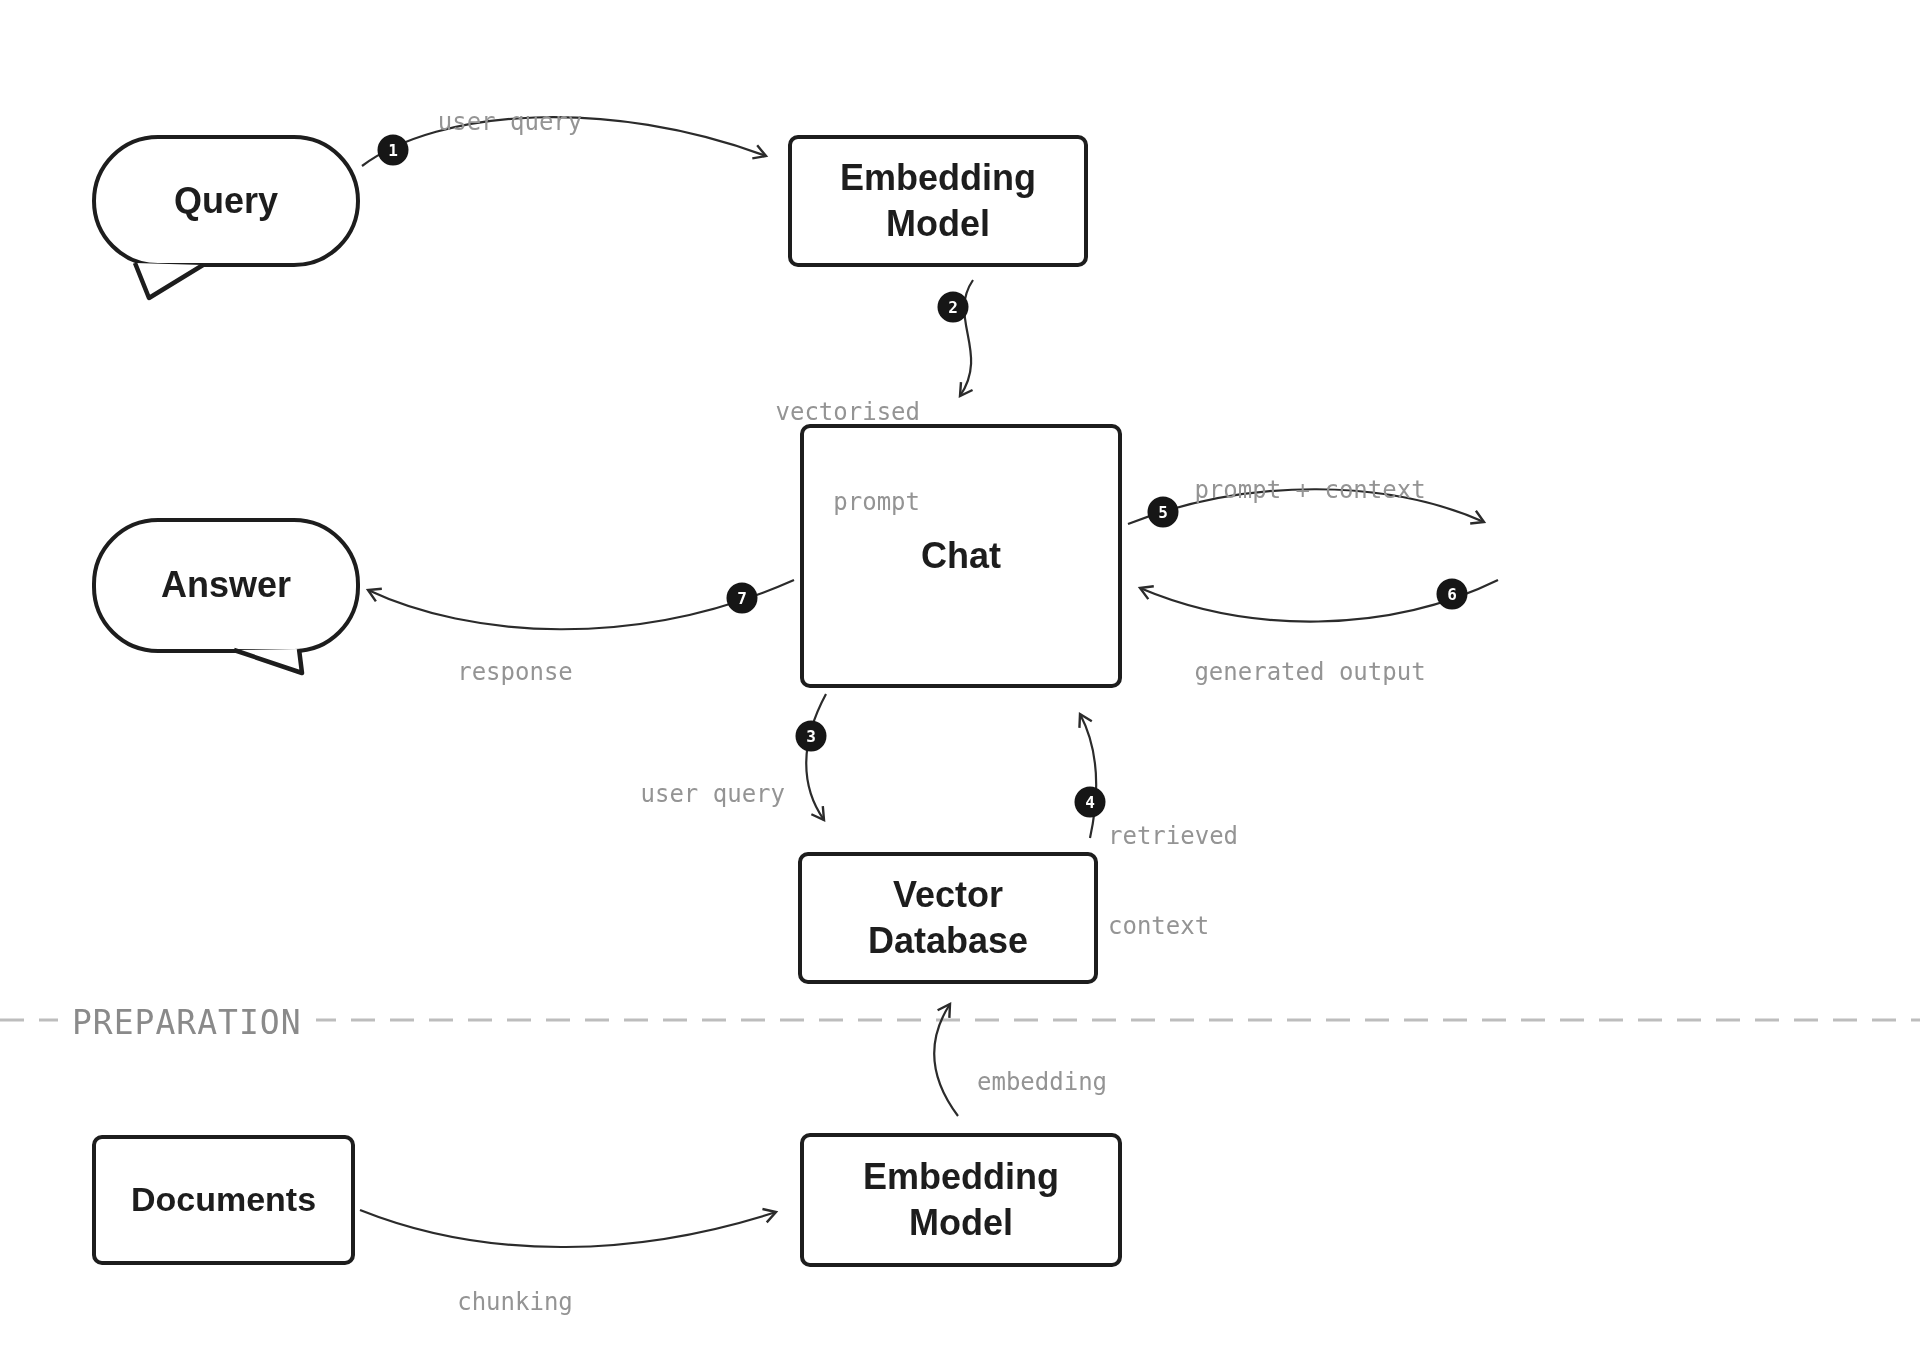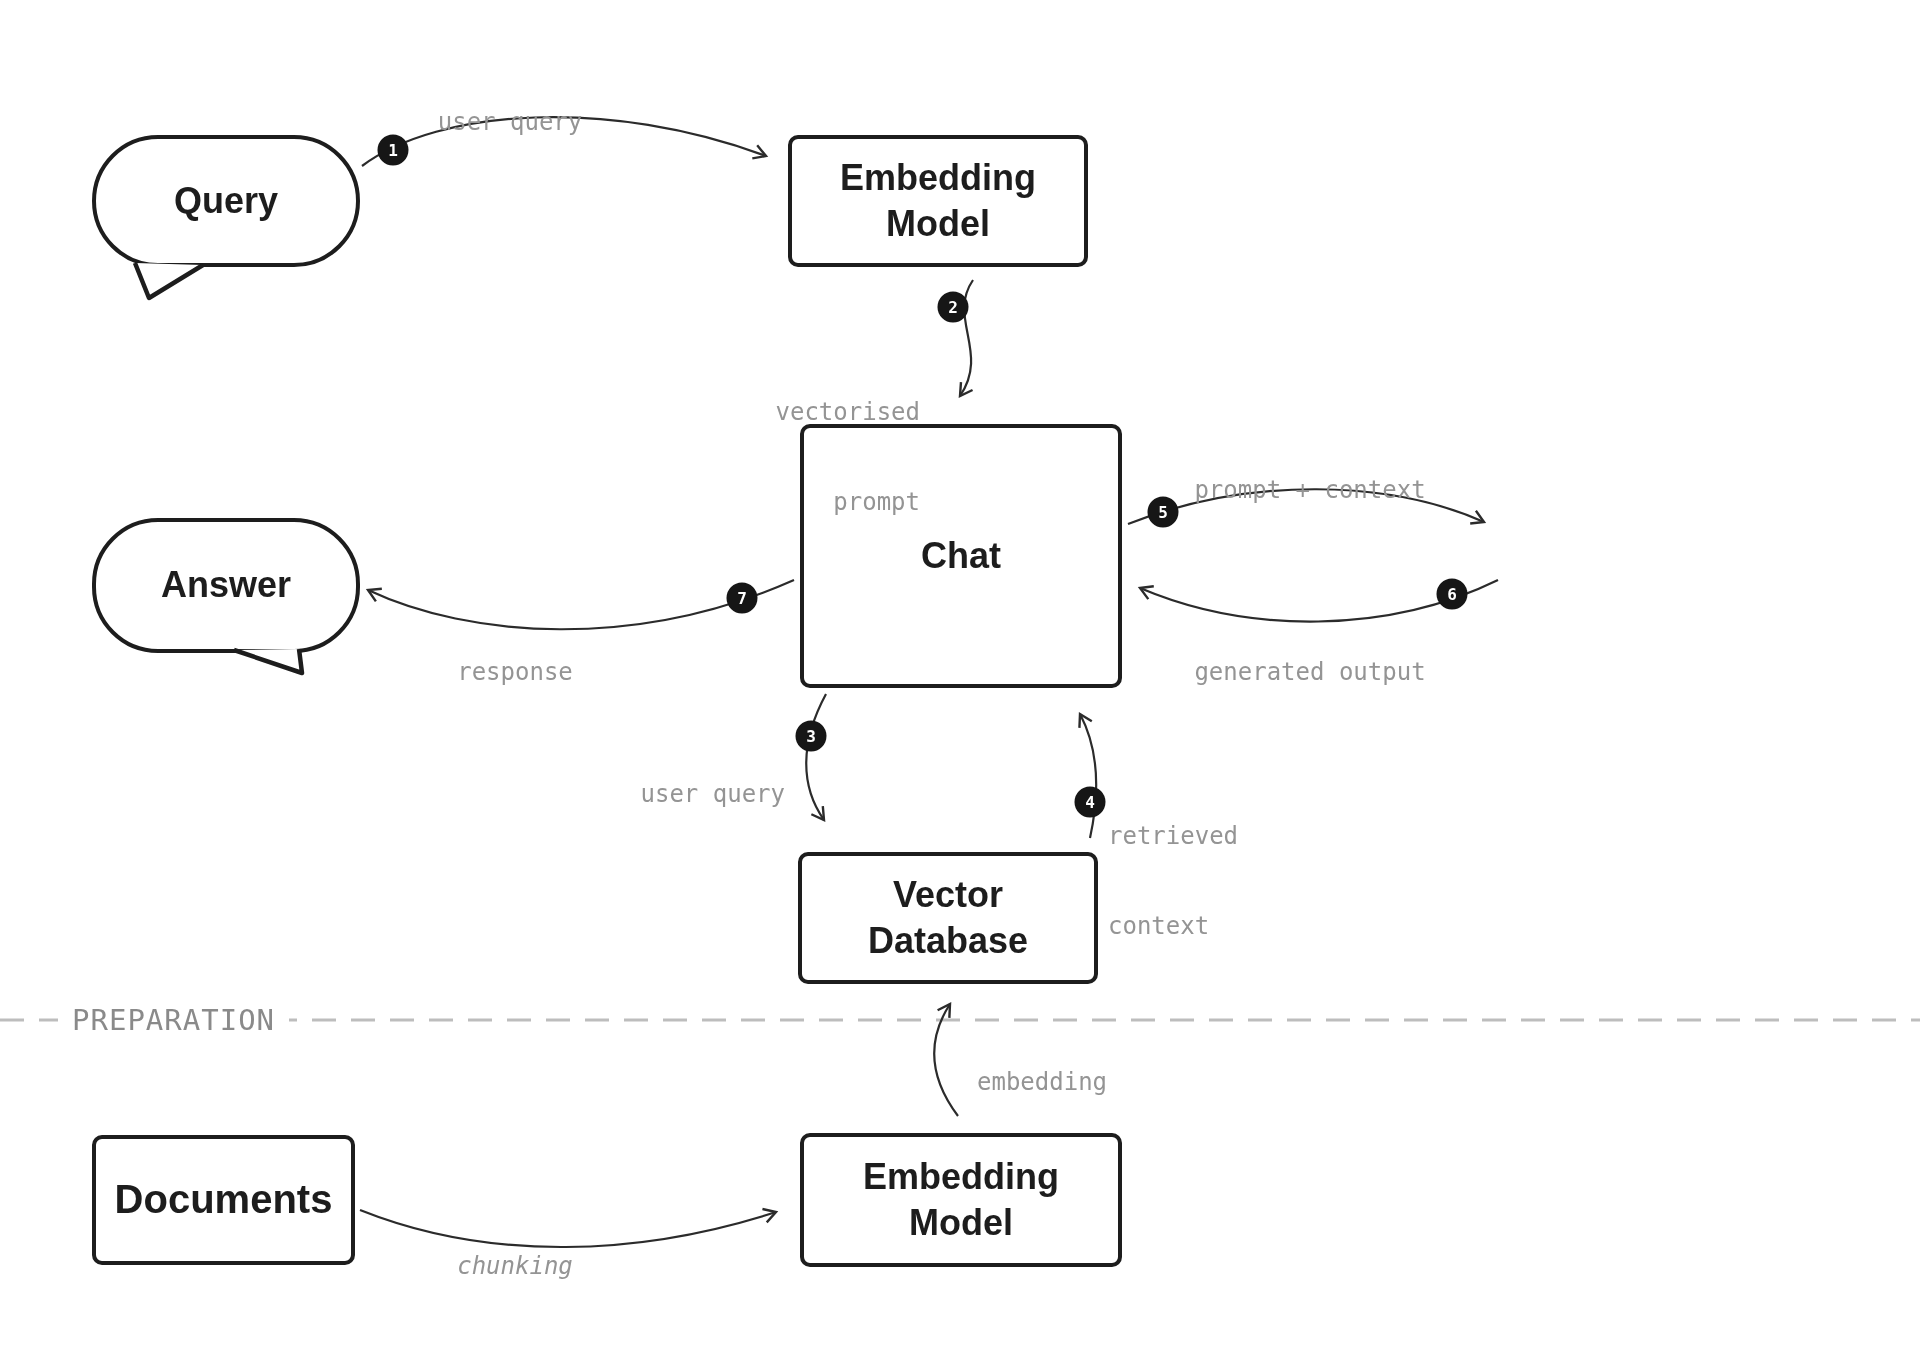--- a/index.html
+++ b/index.html
@@ -34,23 +34,23 @@
          color:#ffffff;font-family:"DejaVu Sans Mono",monospace;font-weight:700;font-size:16px;
          display:flex;align-items:center;justify-content:center;transform:translate(-50%,-50%);}
 
   .mlabel{position:absolute;z-index:3;font-family:"DejaVu Sans Mono",monospace;font-size:24px;
           color:var(--label_gray);line-height:30px;white-space:pre;margin-top:23px;}
   .mlabel.center{text-align:center;}
   .mlabel.right{text-align:right;}
   .mlabel span{display:block;}
 
   .prep-label{position:absolute;z-index:3;left:58px;top:1003px;background:var(--background);
-          padding:0 14px;font-family:"DejaVu Sans Mono",monospace;font-size:29px;
+          padding:0 14px;font-family:"DejaVu Sans Mono",monospace;font-size:33px;
           color:#8a8a8a;letter-spacing:1px;}
-  .docs{font-size:40px;}
+  .docs{font-size:34px;}
 </style>
 </head>
 <body>
 
 <div class="canvas">
 
   <svg class="wires" viewBox="0 0 1920 1363">
     <defs>
       <marker id="head" viewBox="0 0 20 20" markerWidth="20" markerHeight="20" refX="16" refY="10" orient="auto" markerUnits="userSpaceOnUse">
         <path class="arrowhead" d="M4 3 L16 10 L4 17" stroke-width="2.4"></path>
@@ -129,19 +129,19 @@
     <span>retrieved</span>
     <span>context</span>
   </div>
 
   <div class="mlabel center" style="left:1160px;top:452px;width:300px;">prompt + context</div>
 
   <div class="mlabel center" style="left:1160px;top:634px;width:300px;">generated output</div>
 
   <div class="mlabel center" style="left:440px;top:634px;width:150px;">response</div>
 
-  <div class="mlabel center" style="left:440px;top:1228px;width:150px;font-style:italic;">chunking</div>
+  <div class="mlabel center" style="left:440px;top:1264px;width:150px;">chunking</div>
 
   <div class="mlabel" style="left:977px;top:1044px;">embedding</div>
 
   <div class="prep-label">PREPARATION</div>
 
 </div>
 
 </body></html>

